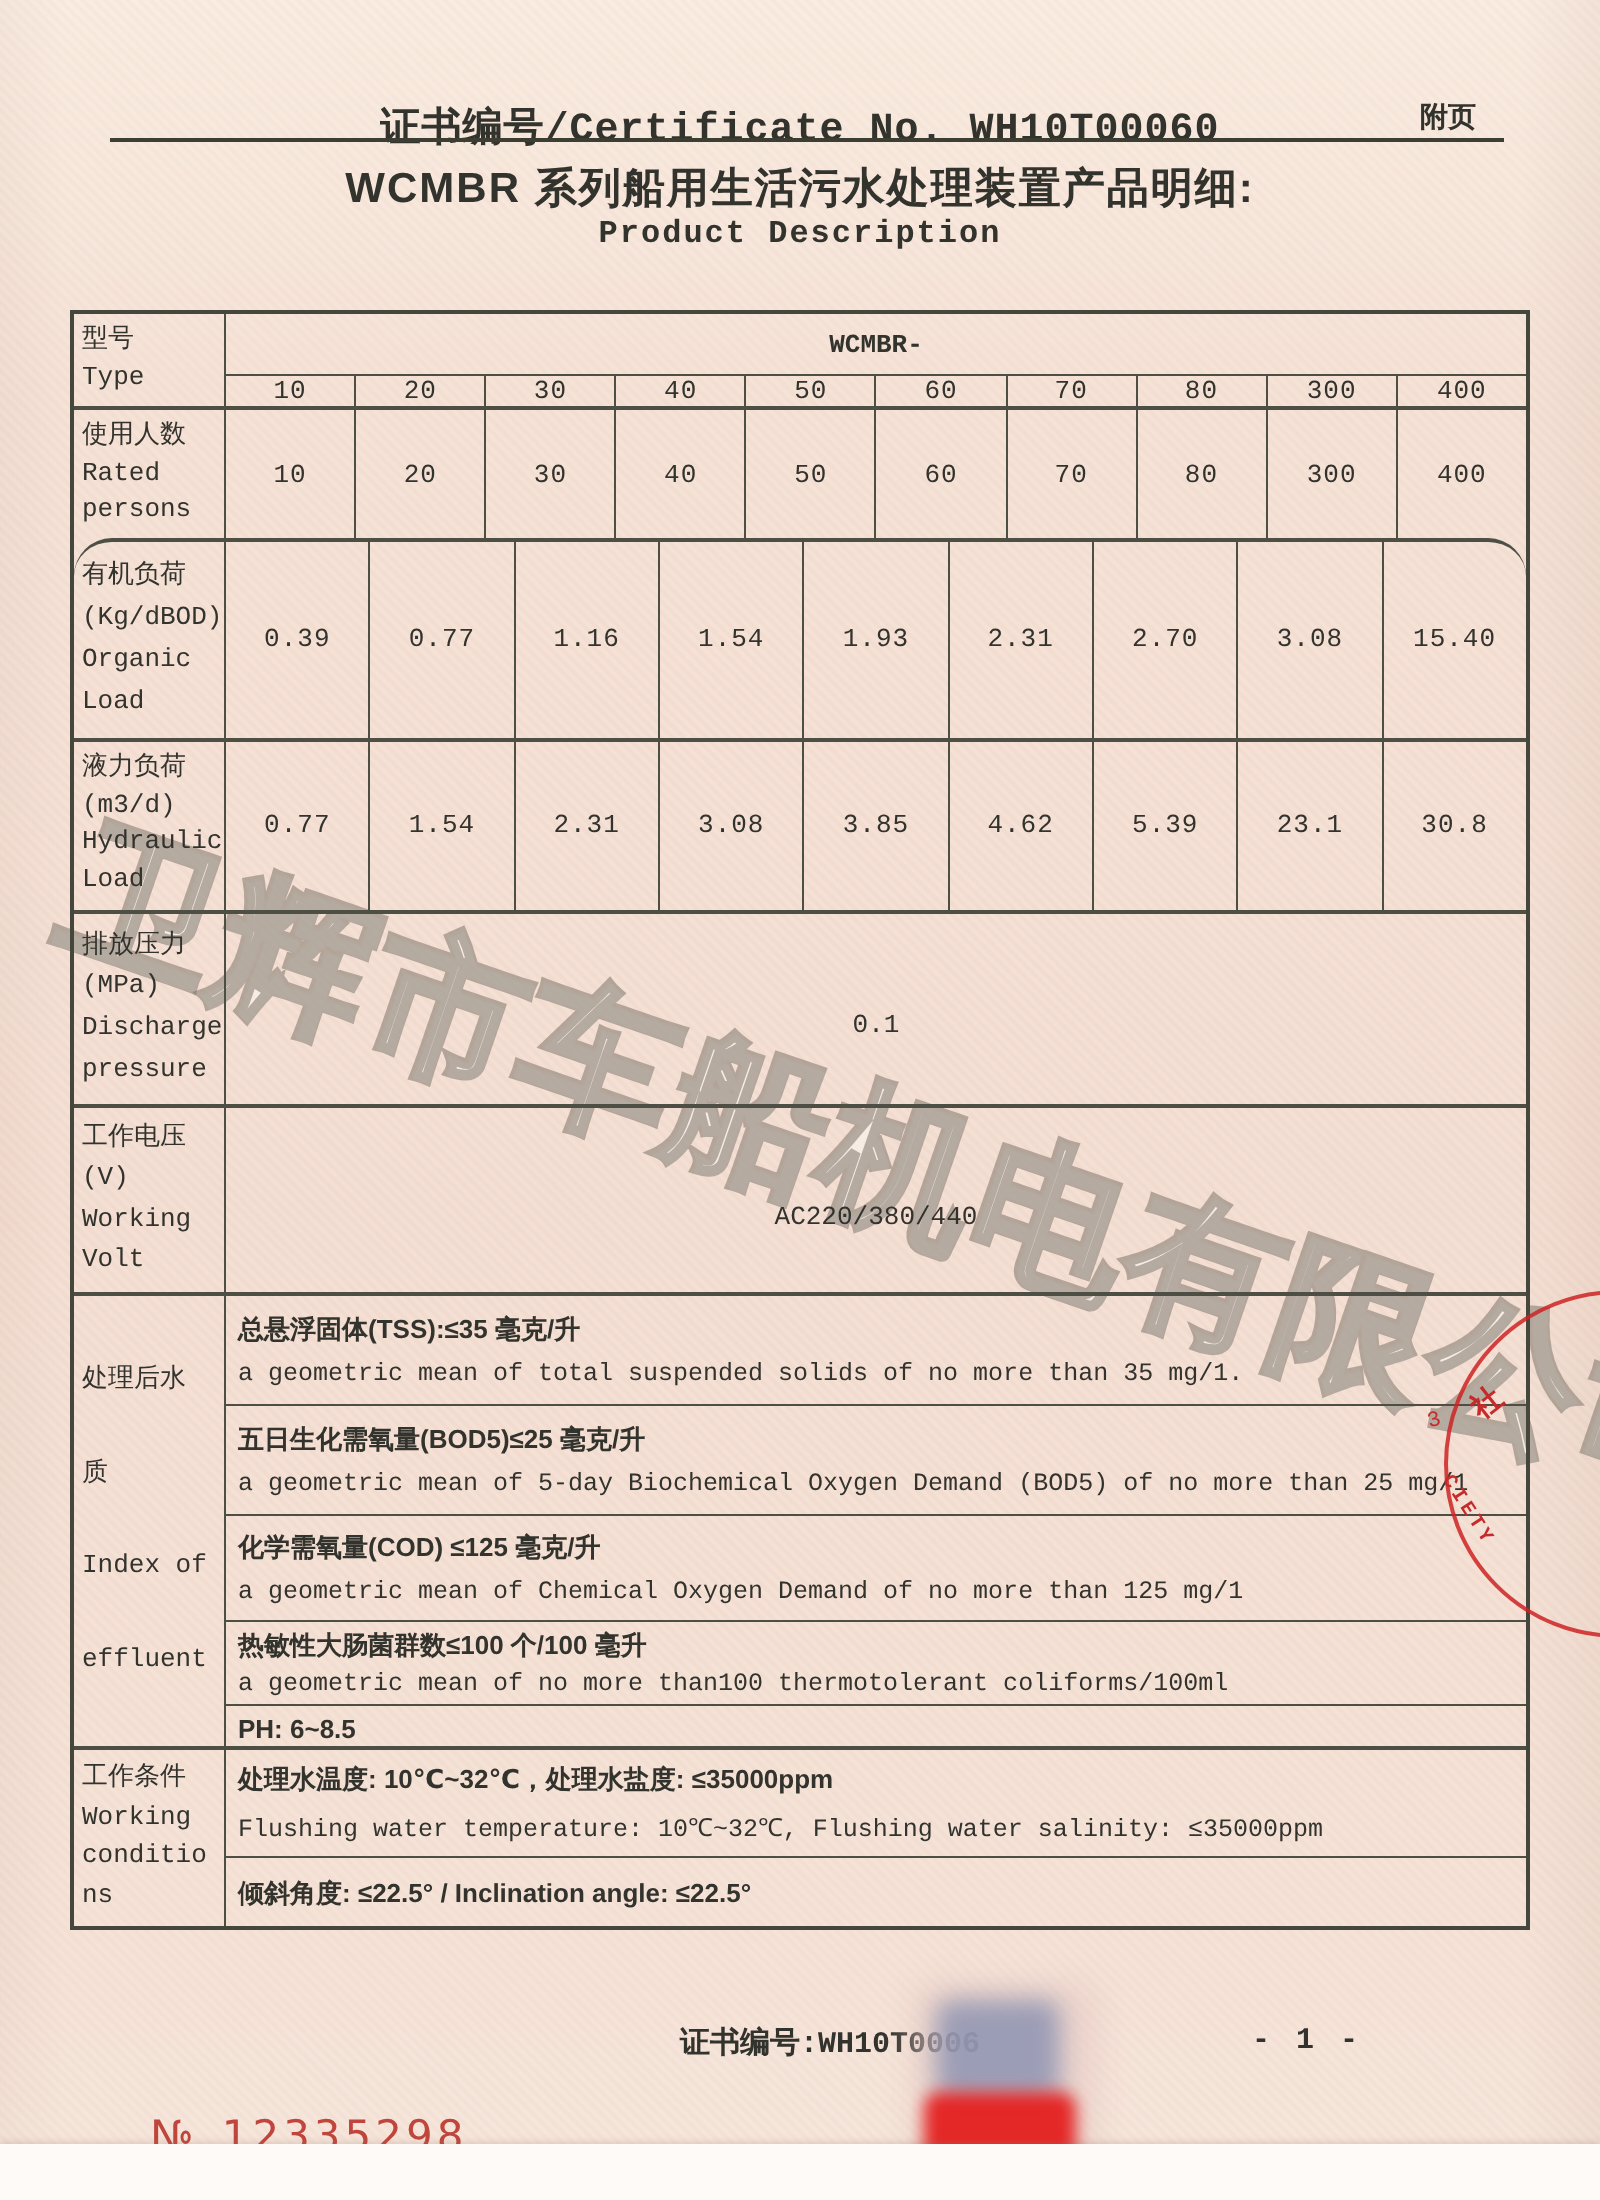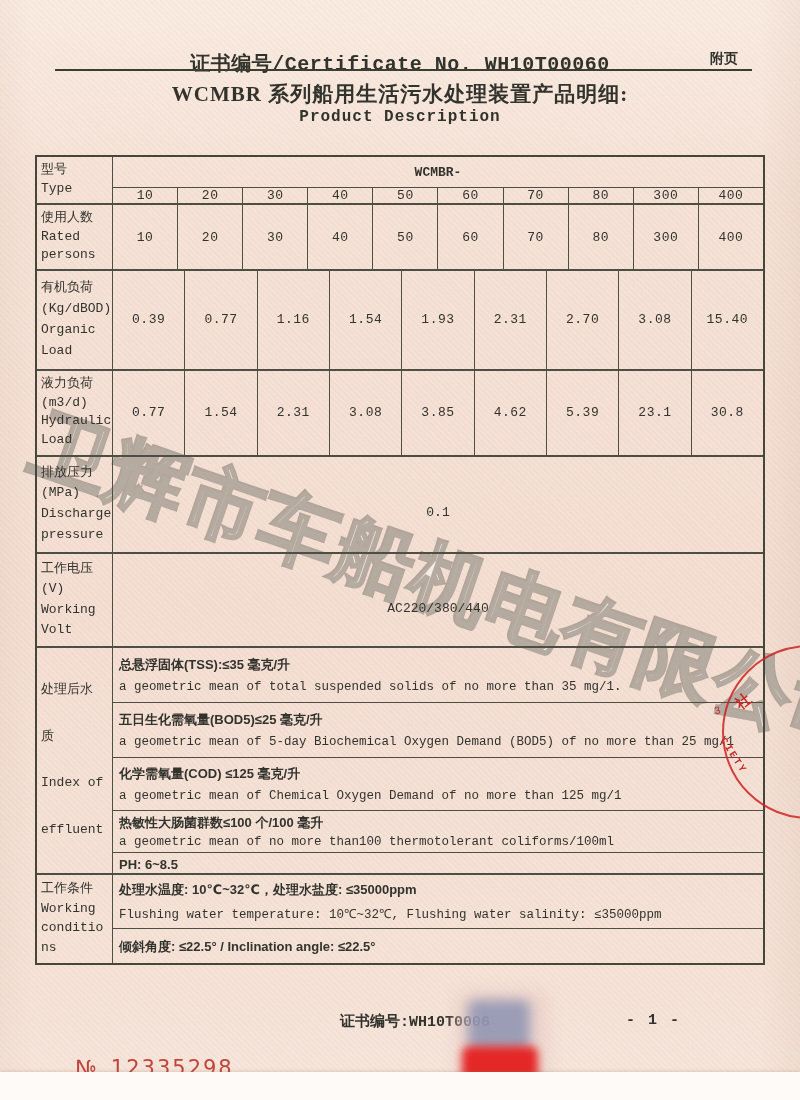--- a/index.html
+++ b/index.html
@@ -21,21 +21,21 @@
     background:#fdfaf7;box-shadow:0 -1px 3px rgba(160,120,100,0.25);
   }
 
   
   .cert-line{position:absolute;top:50px;left:0;width:800px;text-align:center;
     font-size:20px;font-weight:bold;letter-spacing:0.5px;}
   .attach{position:absolute;top:50px;right:62px;font-size:14px;font-weight:bold;}
   .head-rule{position:absolute;top:69px;left:55px;width:697px;height:2px;background:#3c3e34;}
   .title-cn{position:absolute;top:80px;left:0;width:800px;text-align:center;
     font-size:21px;font-weight:bold;letter-spacing:1px;
-    font-family:Liberation Serif, serif;}
+    font-family:Liberation Sans, sans-serif;}
   .title-en{position:absolute;top:108px;left:0;width:800px;text-align:center;
     font-size:16px;font-weight:bold;letter-spacing:1px;}
 
   
   .ptable{position:absolute;left:35px;top:155px;width:730px;height:810px;
     border:2px solid #45473d;box-sizing:border-box;display:flex;flex-direction:column;}
   .prow{display:flex;box-sizing:border-box;border-top:2px solid #4d4f45;}
   .prow:first-child{border-top:none;}
   .labelcell{width:76px;flex:0 0 76px;box-sizing:border-box;border-right:1.5px solid #4d4f45;
     display:flex;flex-direction:column;justify-content:space-evenly;align-items:flex-start;
@@ -46,21 +46,21 @@
   .valgrid .cell{flex:1;border-right:1px solid #4d4f45;display:flex;align-items:center;
     justify-content:center;font-size:13px;letter-spacing:0.5px;box-sizing:border-box;}
   .valgrid .cell:last-child{border-right:none;}
   .spanval{flex:1;display:flex;align-items:center;justify-content:center;font-size:13px;margin-top:17px;}
 
   .r-type{height:46px;}
   .r-type .series{height:34px;display:flex;align-items:center;justify-content:center;
     font-size:13px;font-weight:bold;border-bottom:1px solid #4d4f45;box-sizing:border-box;}
   .r-type .valgrid{height:22px;}
   .r-persons{height:67px;}
-  .r-organic{height:100px;}
+  .r-organic{height:100px;border-radius:19px;}
   .r-hydraulic{height:87px;}
   .r-discharge{height:98px;}
   .r-volt{height:95px;}
   .r-effluent{height:227px;}
   .r-conditions{height:90px;}
 
   .itemlist{flex:1;display:flex;flex-direction:column;}
   .item{box-sizing:border-box;border-top:1px solid #4d4f45;display:flex;flex-direction:column;
     justify-content:space-evenly;padding:1px 6px;}
   .item:first-child{border-top:none;}

